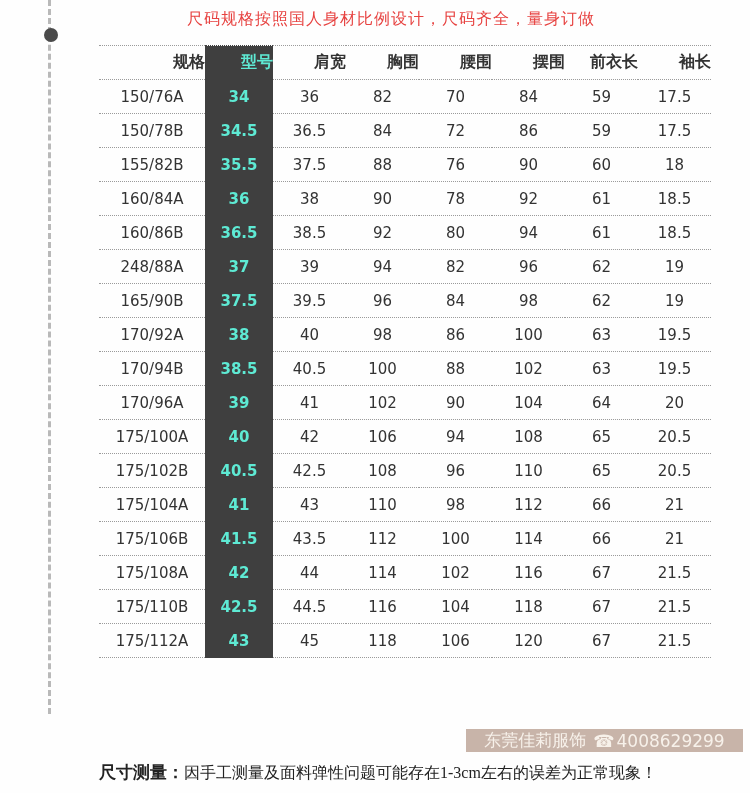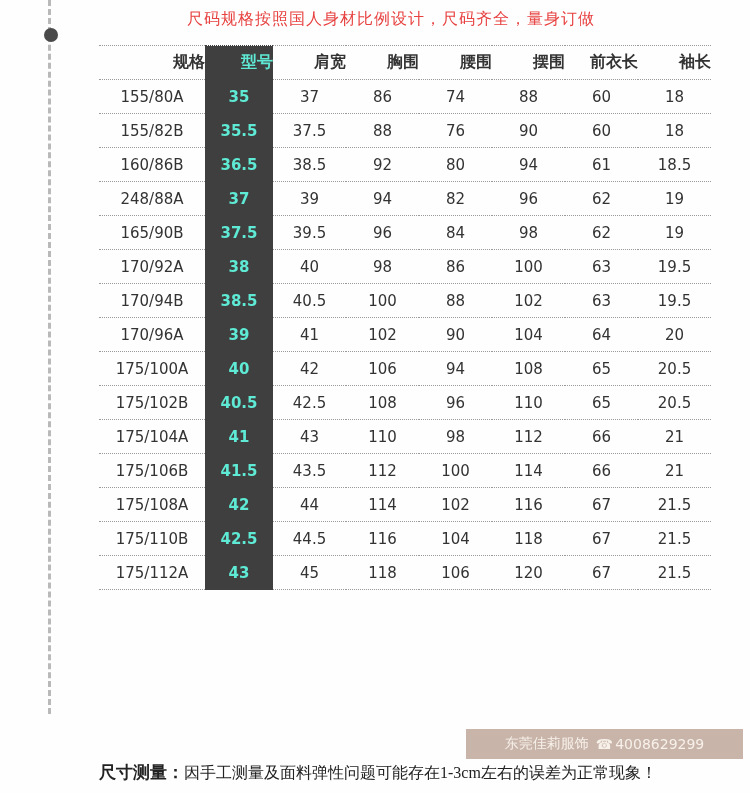--- a/index.html
+++ b/index.html
@@ -71,24 +71,24 @@
     color: #5eead4;
     font-weight: bold;
     border-bottom-color: #3f3f3f;
     border-top-color: #3f3f3f;
   }
   .watermark {
     position: absolute;
     left: 466px;
     top: 729px;
     width: 277px;
-    height: 30px;
+    height: 23px;
     background: #c8b4a9;
     color: #f7f1ea;
-    font-size: 14px;
+    font-size: 17px;
     display: flex;
     align-items: center;
     justify-content: center;
     gap: 7px;
     white-space: nowrap;
   }
   .watermark .phone-group { display: inline-flex; align-items: center; gap: 2px; }
   .note {
     position: absolute;
     left: 99px;
@@ -129,40 +129,60 @@
           <th>肩宽</th>
           <th>胸围</th>
           <th>腰围</th>
           <th>摆围</th>
           <th>前衣长</th>
           <th>袖长</th>
         </tr>
     </thead>
     <tbody>
         <tr>
-          <td>155/80A</td>
-          <td class="model">35</td>
-          <td>37</td>
+          <td>150/76A</td>
+          <td class="model">34</td>
+          <td>36</td>
+          <td>82</td>
+          <td>70</td>
+          <td>84</td>
+          <td>59</td>
+          <td>17.5</td>
+        </tr>
+        <tr>
+          <td>150/78B</td>
+          <td class="model">34.5</td>
+          <td>36.5</td>
+          <td>84</td>
+          <td>72</td>
           <td>86</td>
-          <td>74</td>
-          <td>88</td>
-          <td>60</td>
-          <td>18</td>
+          <td>59</td>
+          <td>17.5</td>
         </tr>
         <tr>
           <td>155/82B</td>
           <td class="model">35.5</td>
           <td>37.5</td>
           <td>88</td>
           <td>76</td>
           <td>90</td>
           <td>60</td>
           <td>18</td>
         </tr>
         <tr>
+          <td>160/84A</td>
+          <td class="model">36</td>
+          <td>38</td>
+          <td>90</td>
+          <td>78</td>
+          <td>92</td>
+          <td>61</td>
+          <td>18.5</td>
+        </tr>
+        <tr>
           <td>160/86B</td>
           <td class="model">36.5</td>
           <td>38.5</td>
           <td>92</td>
           <td>80</td>
           <td>94</td>
           <td>61</td>
           <td>18.5</td>
         </tr>
         <tr>

